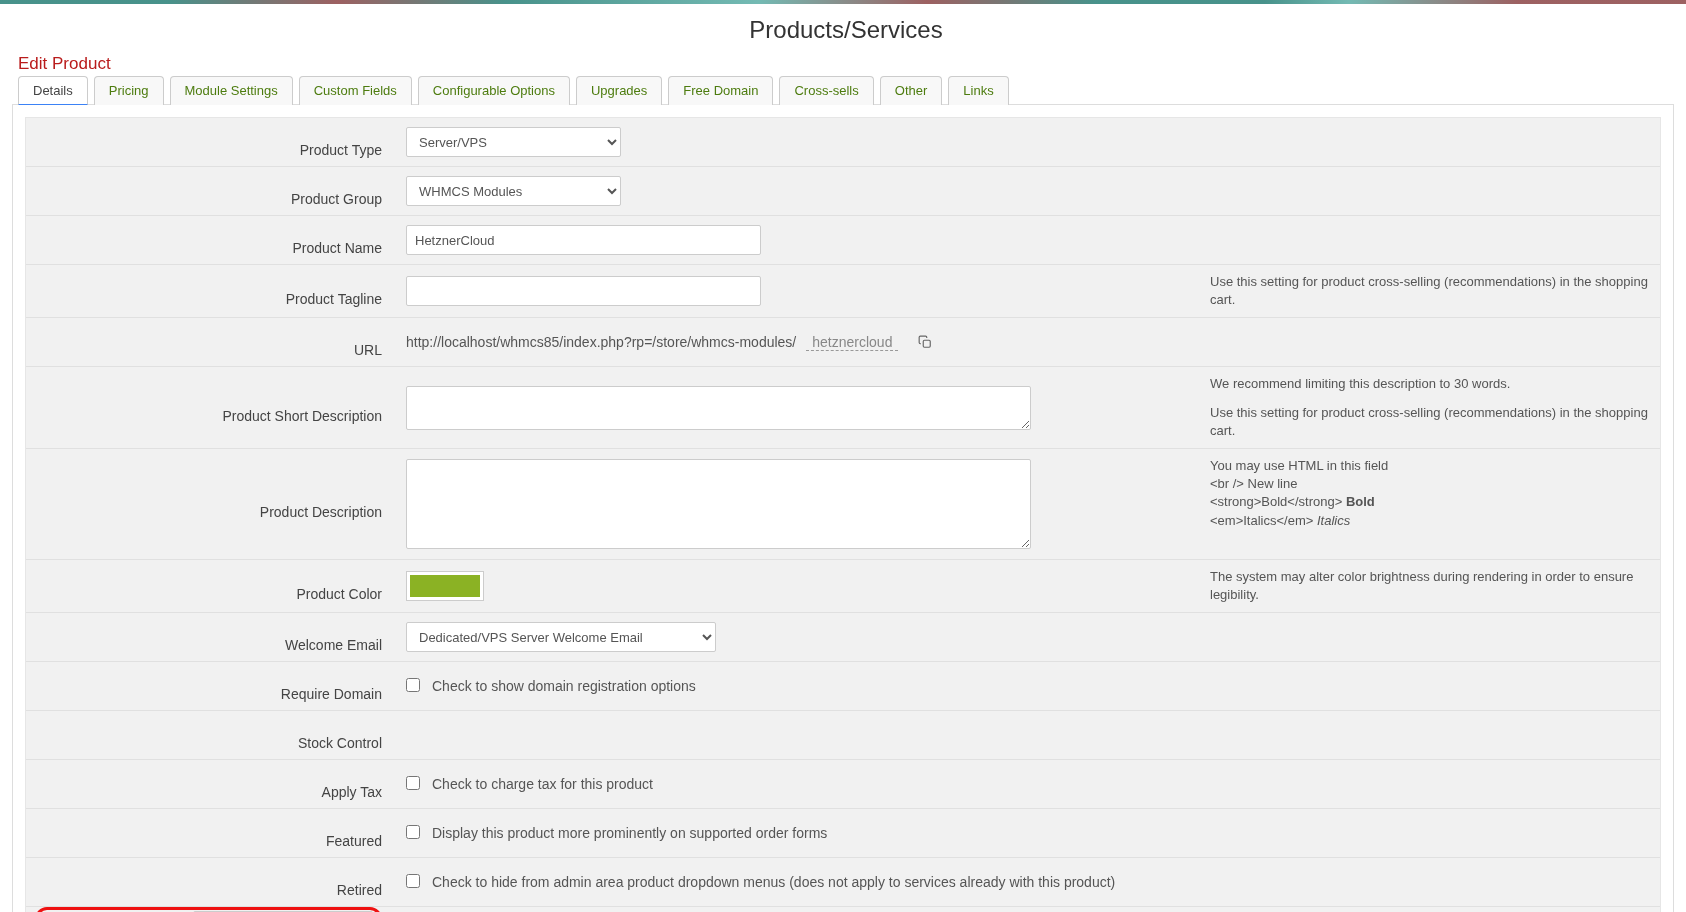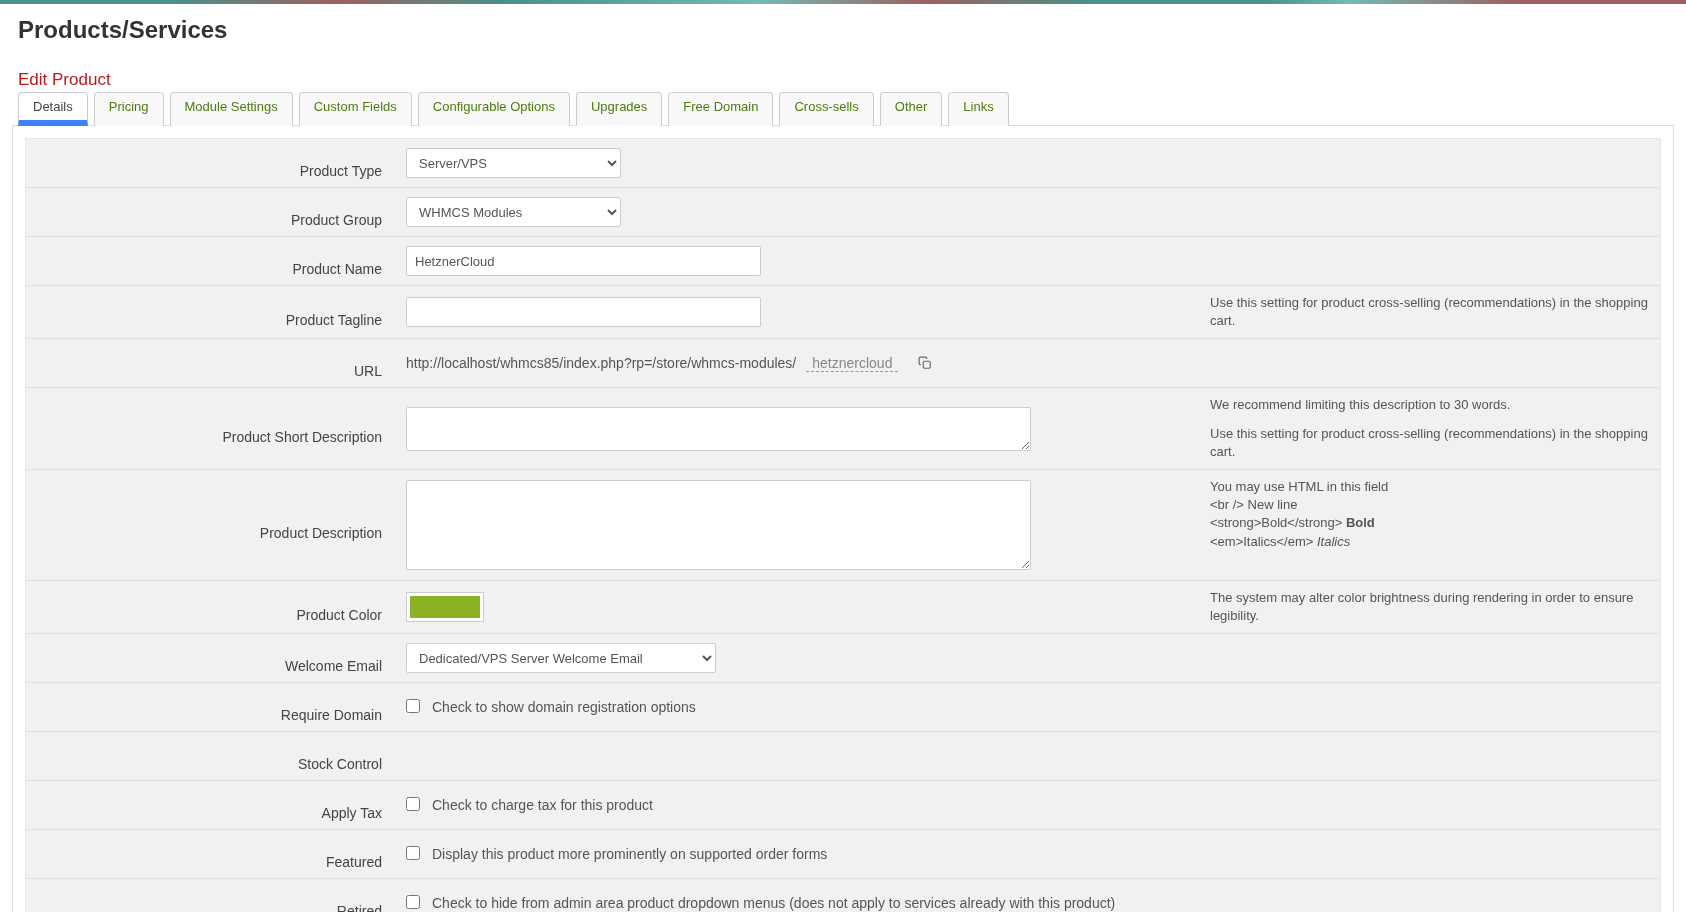--- a/index.html
+++ b/index.html
@@ -1,23 +1,23 @@
 <!DOCTYPE html>
 <html><head>
   <meta charset="utf-8">
   <style>
     * { box-sizing: border-box; margin: 0; padding: 0; }
     body { font-family: -apple-system, BlinkMacSystemFont, "Segoe UI", Arial, sans-serif; background: #fff; color: #333; font-size: 14px; }
     .page { width: 1686px; margin: 0 auto; padding: 0 12px 20px; }
     .topbar { height: 4px; background: linear-gradient(90deg, #0b6e64 0%, #0b6e64 10%, #7c2c2d 20%, #0b6e64 30%, #45a39a 45%, #7c2c2d 55%, #0b6e64 65%, #0b6e64 75%, #45a39a 80%, #7c2c2d 90%); opacity:0.75;}
-    h1 { font-size: 24px; font-weight: 700; color: #333; margin: 12px 0 26px 6px; }
+    h1 { font-size: 24px; font-weight: 400; color: #333; margin: 12px 0 10px 6px; text-align: center; }
     h2 { font-size: 17px; font-weight: 400; color: #b91c1c; margin: 0 0 2px 6px; }
     .tabs { margin-left: 6px; display: flex; gap: 6px; position: relative; }
     .tab { border: 1px solid #ccc; border-bottom: none; background: #f8f8f8; color: #4d7c0f; padding: 6px 14px; font-size: 13px; cursor: pointer; border-radius: 4px 4px 0 0; position: relative; z-index: 2; }
-    .tab.active { background: #fff; color: #444; border-bottom: 6px solid #3b82f6; }
+    .tab.active { background: #fff; color: #444; border-bottom: 1px solid #3b82f6; }
     .panel { border: 1px solid #ddd; margin-top: -1px; position: relative; z-index: 1; padding: 0; }
     .panel-inner { border: 1px solid #e6e6e6; margin: 12px; background: #f1f1f1; }
     .form-row { display: flex; align-items: stretch; border-bottom: 1px solid #e0e0e0; }
     .form-row:last-child { border-bottom: none; }
     .form-label { width: 370px; min-width: 370px; padding: 24px 14px 8px 8px; text-align: right; color: #444; display: flex; align-items: center; justify-content: flex-end; }
     .form-control-cell { flex: 1; padding: 6px 10px; display: flex; align-items: center; flex-wrap: wrap; gap: 6px; }
     .help-cell { width: 450px; padding: 8px 12px 8px 0; color: #555; font-size: 13px; }
     select, input[type=text], textarea { border: 1px solid #ccc; background: #fff; padding: 5px 8px; font-size: 13px; color: #555; border-radius: 2px; font-family: inherit; }
     select { height: 30px; width: 215px; }
     input[type=text] { height: 30px; }

